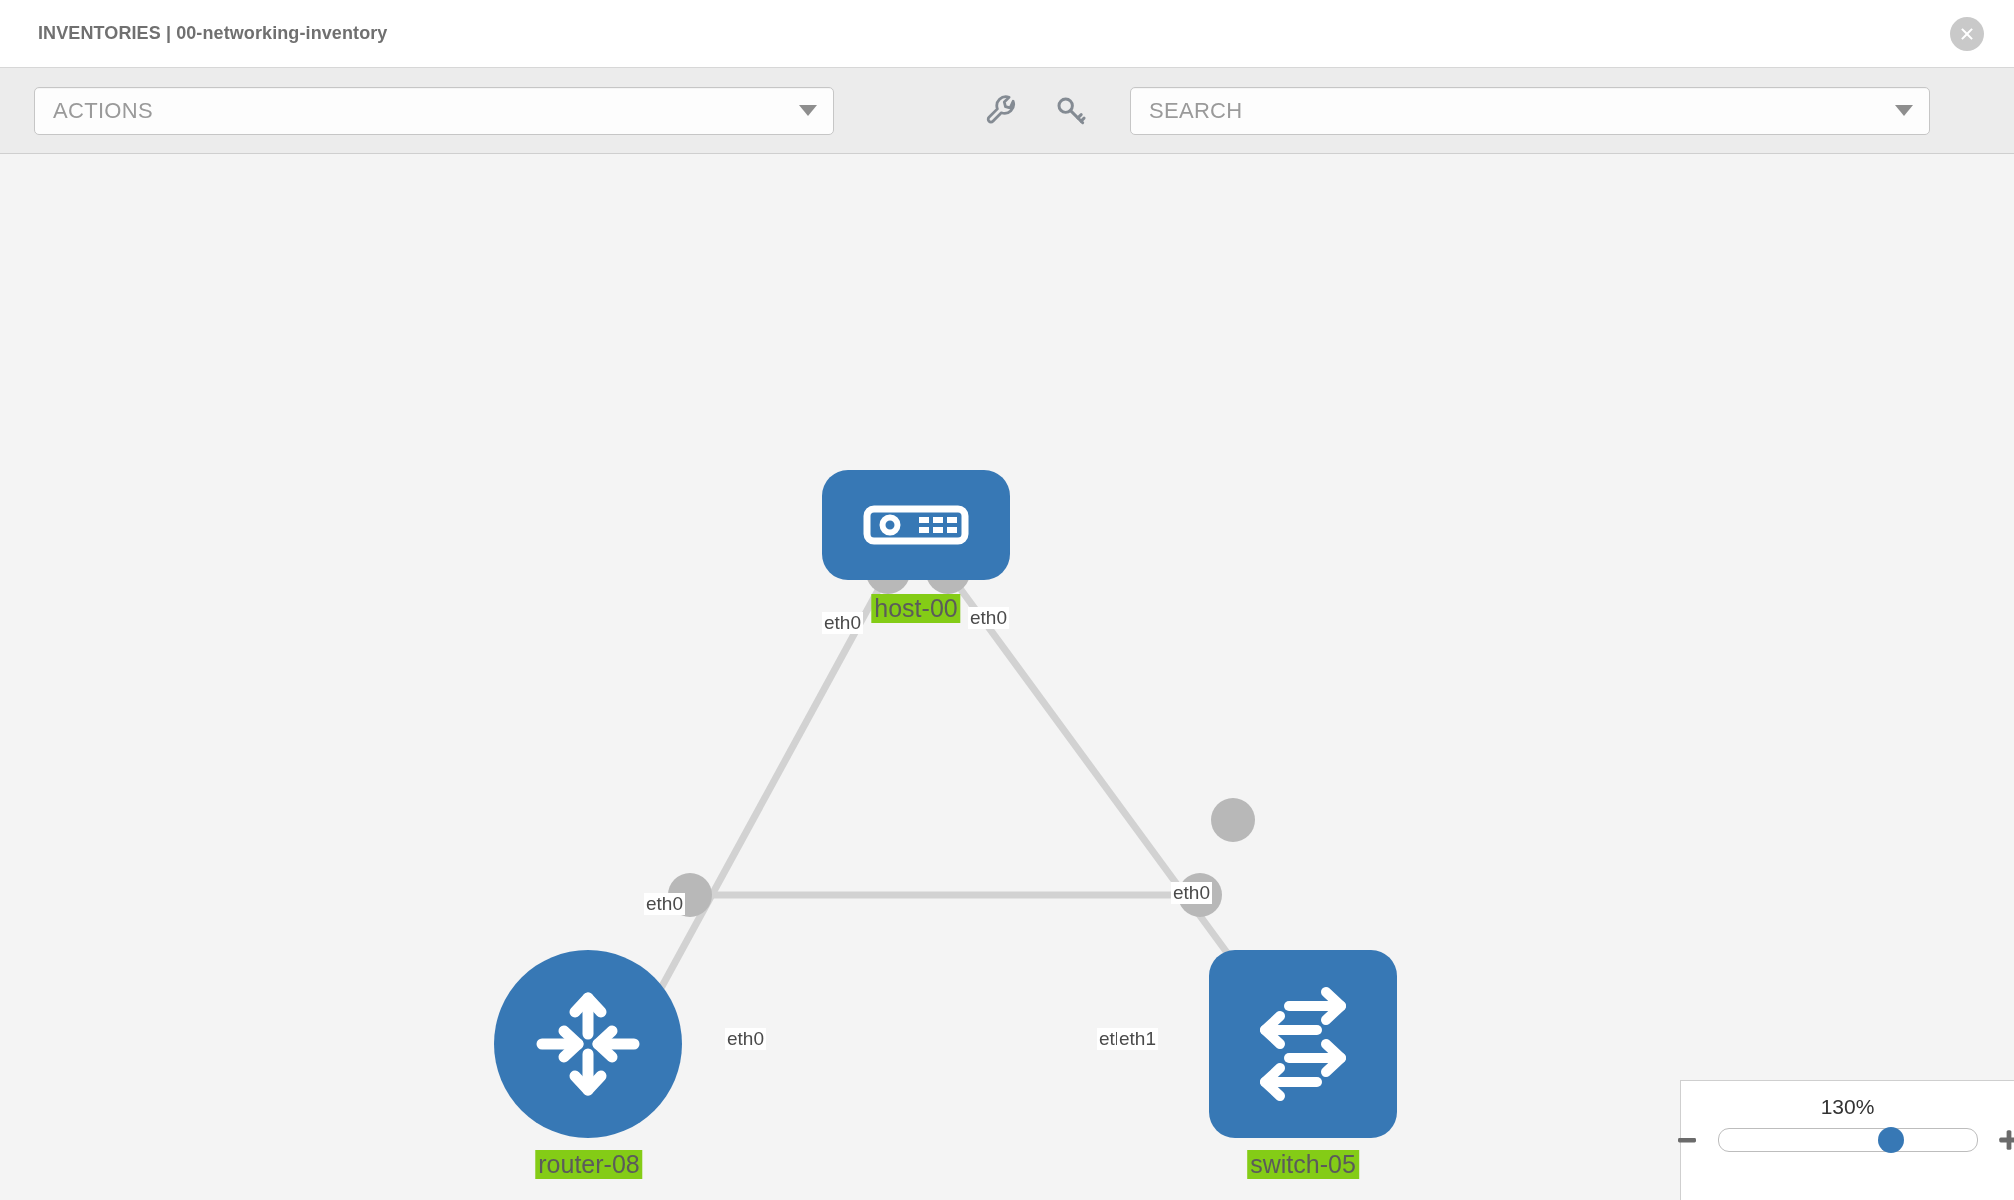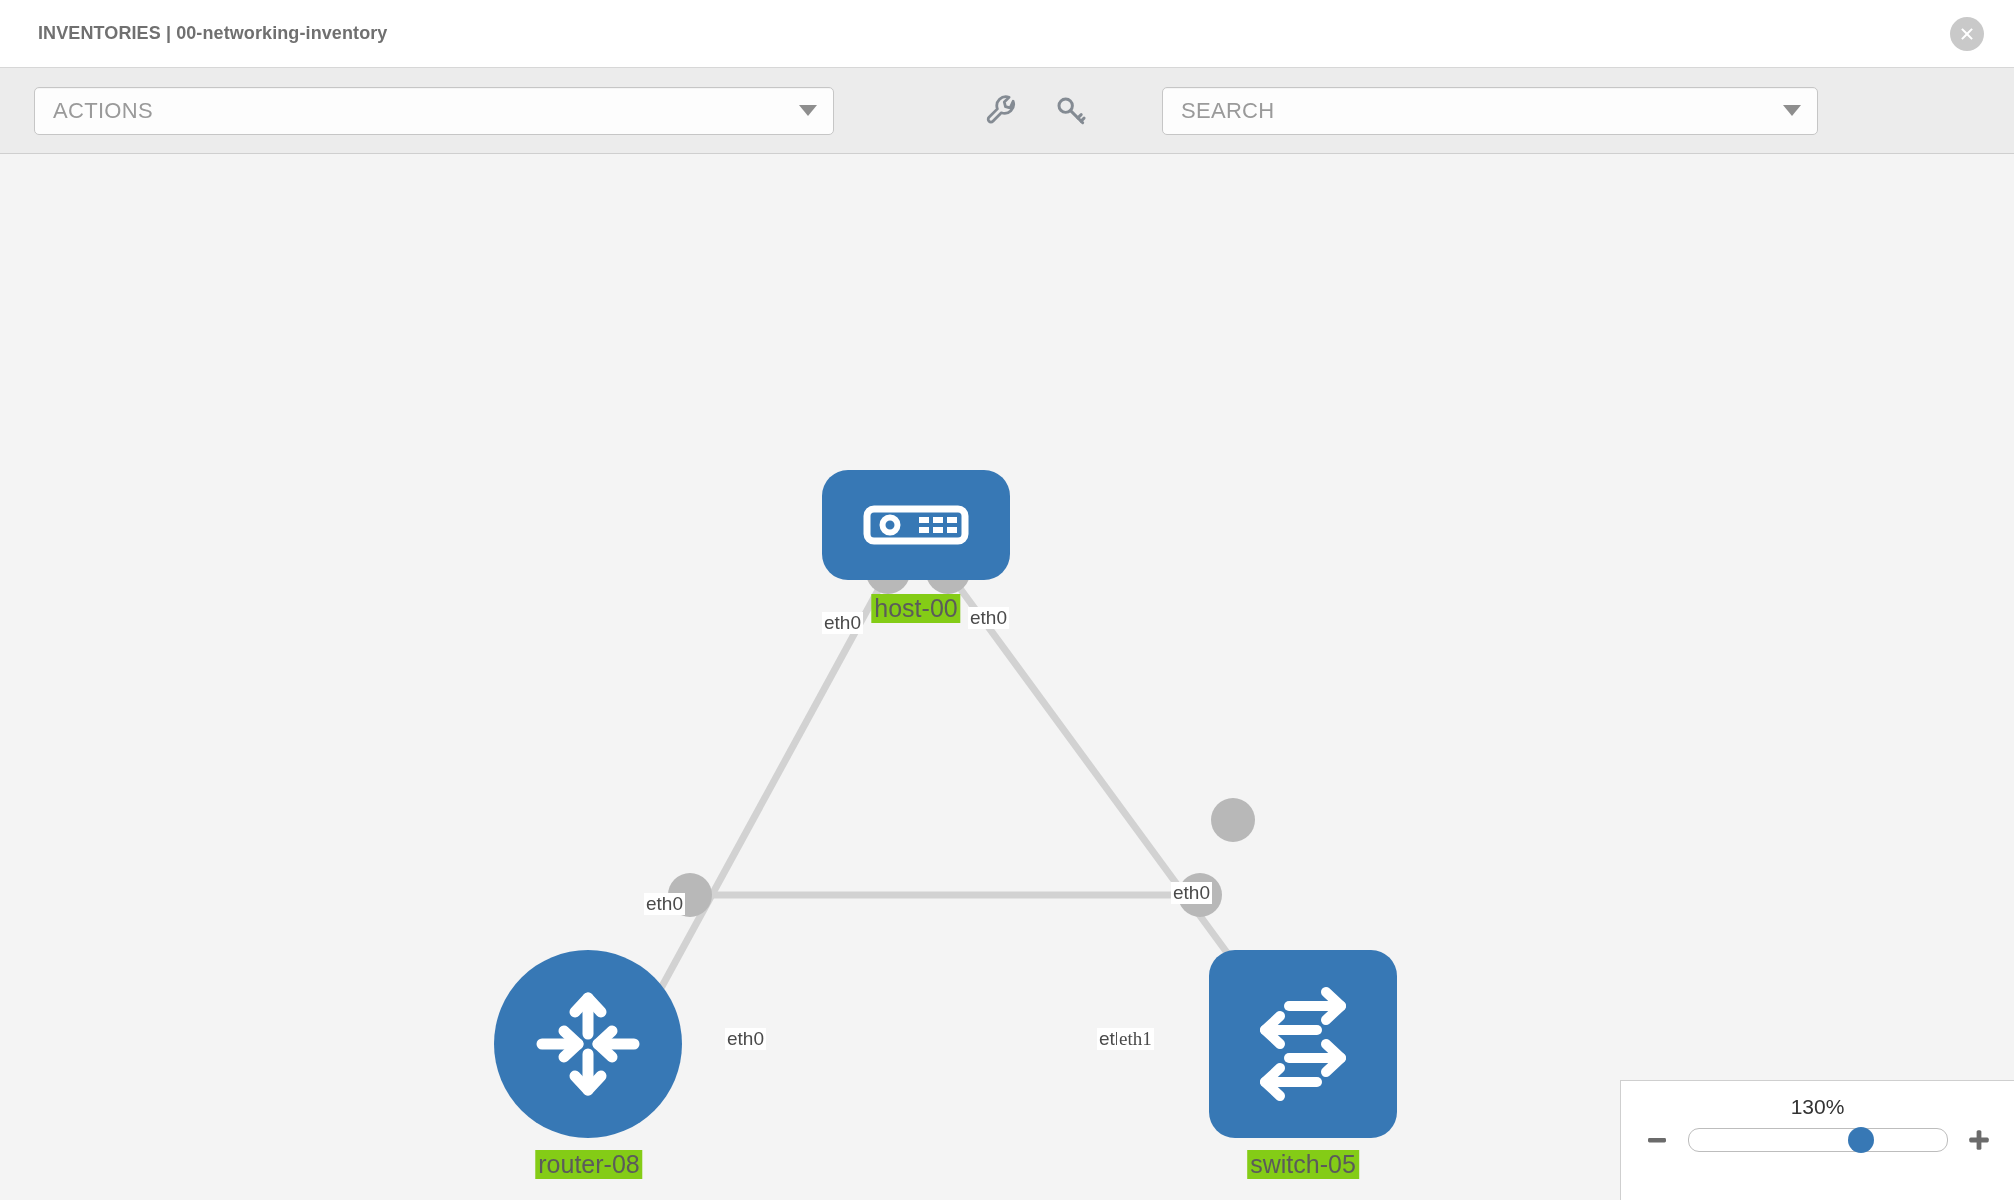--- a/index.html
+++ b/index.html
@@ -75,21 +75,21 @@
     border: 1px solid #c6c6c6;
     border-radius: 5px;
     display: flex;
     align-items: center;
     padding: 0 16px 0 18px;
     box-sizing: border-box;
     cursor: pointer;
     box-shadow: 0 1px 0 rgba(0,0,0,.03) inset;
   }
   #actions-select { width: 800px; }
-  #search-select  { width: 656px; margin-left: 32px; }
+  #search-select  { width: 800px; }
   .field-label {
     flex: 1;
     font-size: 22px;
     color: #9a9a9a;
     letter-spacing: .3px;
     white-space: nowrap;
     overflow: hidden;
   }
   .caret {
     width: 0; height: 0;
@@ -153,21 +153,21 @@
     white-space: nowrap;
     cursor: pointer;
     margin-top: 10px;
   }
 
   
   #zoom-control {
     position: absolute;
     right: 0;
     bottom: 0;
-    width: 394px;
+    width: 334px;
     height: 120px;
     background: #ffffff;
     border: 1px solid #cfcfcf;
     border-right: none;
     border-bottom: none;
     box-sizing: border-box;
     display: flex;
     flex-direction: column;
     align-items: center;
     padding-top: 14px;
@@ -316,21 +316,21 @@
       </svg>
     </div>
     <div class="node-label" style="left:1303px; top:996px;">switch-05</div>
 
     <div class="iface-label" style="left:822px; top:448px;">eth0</div>
     <div class="iface-label" style="left:968px; top:443px;">eth0</div>
     <div class="iface-label" style="left:644px; top:729px;">eth0</div>
     <div class="iface-label" style="left:1171px; top:718px;">eth0</div>
     <div class="iface-label" style="left:725px; top:864px;">eth0</div>
     <div class="iface-label" style="left:1097px; top:864px;">eth0</div>
-    <div class="iface-label" style="left:1117px; top:864px;font-family:Liberation Serif, serif;">eth1</div>
+    <div class="iface-label" style="left:1117px; top:864px;">eth1</div>
 
     <div id="zoom-control">
       <div id="zoom-percent">130%</div>
       <div id="zoom-row">
         <div class="zoom-btn">
           <svg width="24" height="24" viewBox="0 0 24 24" aria-hidden="true">
             <rect x="3" y="10" width="18" height="4.4" rx="1.4" fill="#6b6b6b"></rect>
           </svg>
         </div>
         <div id="zoom-track">

